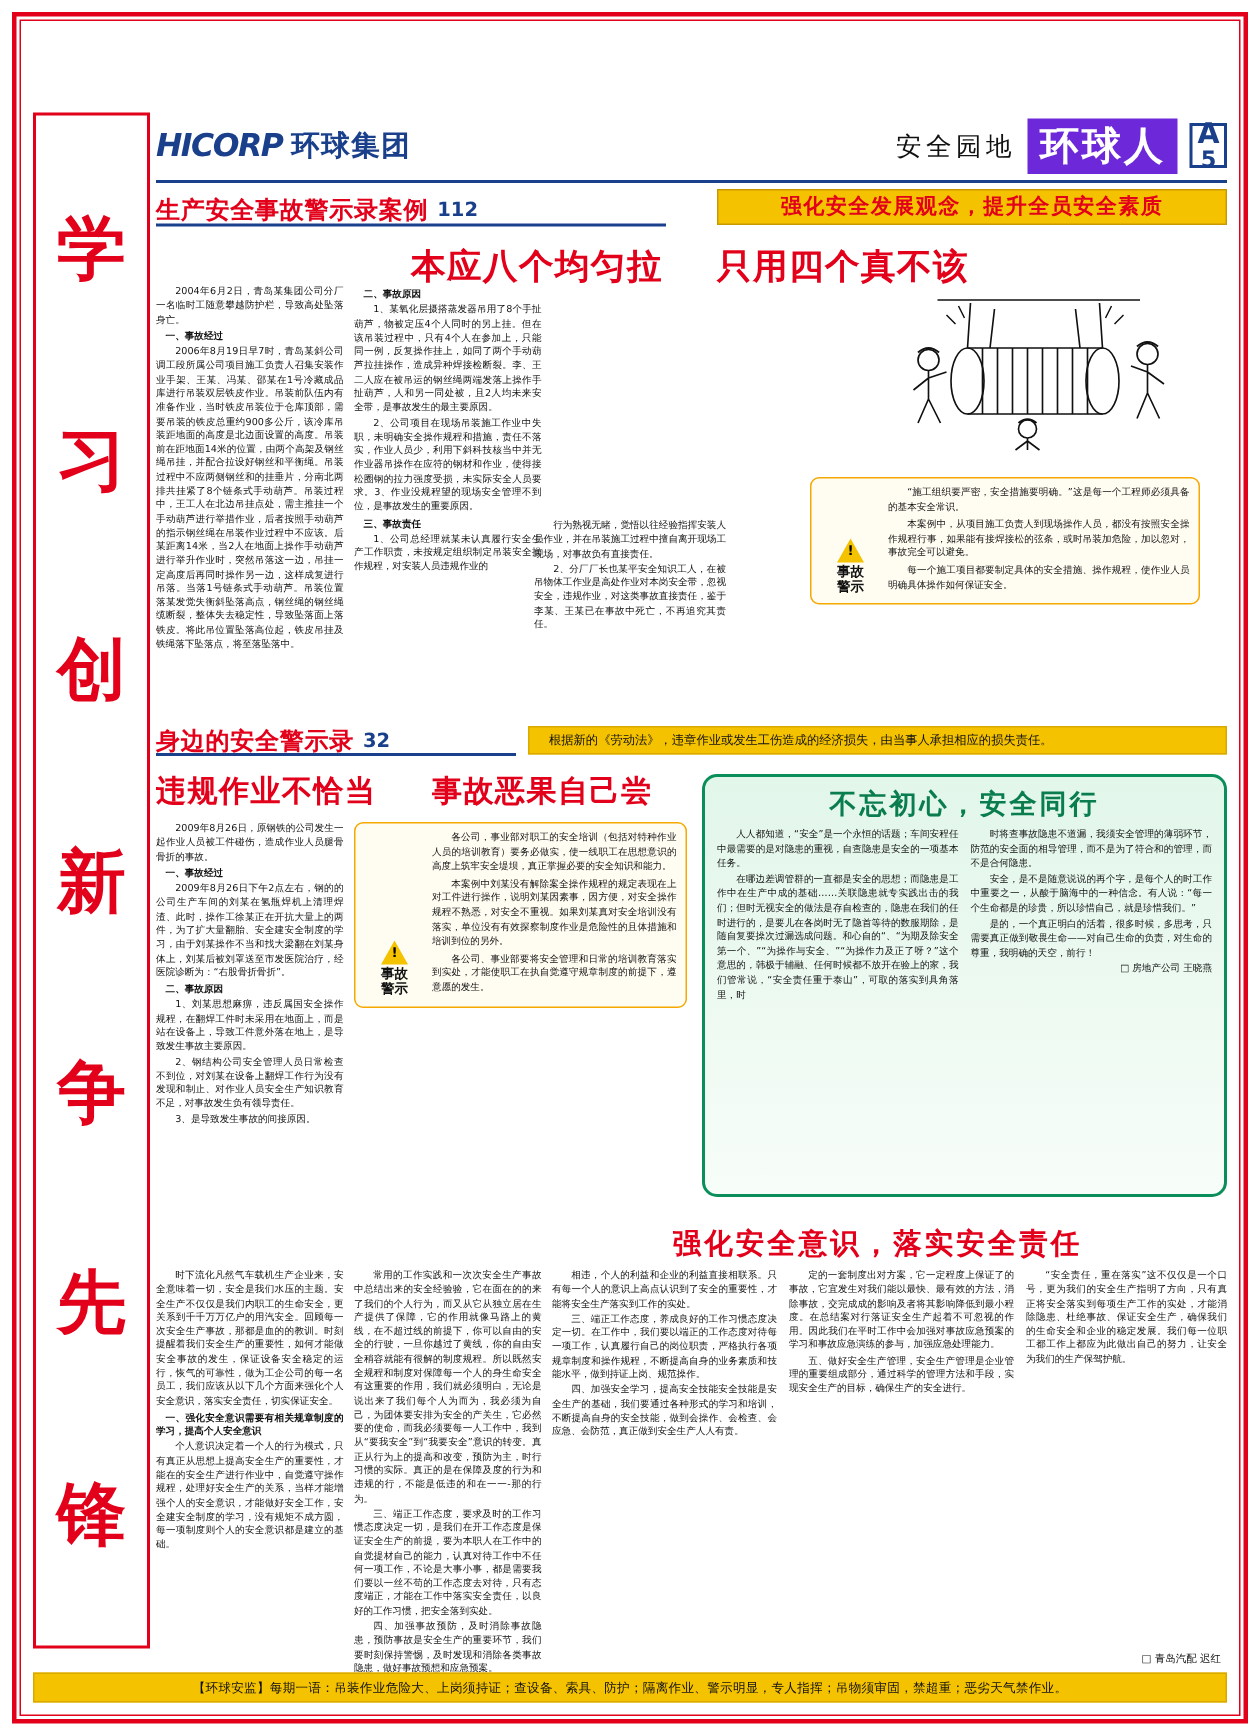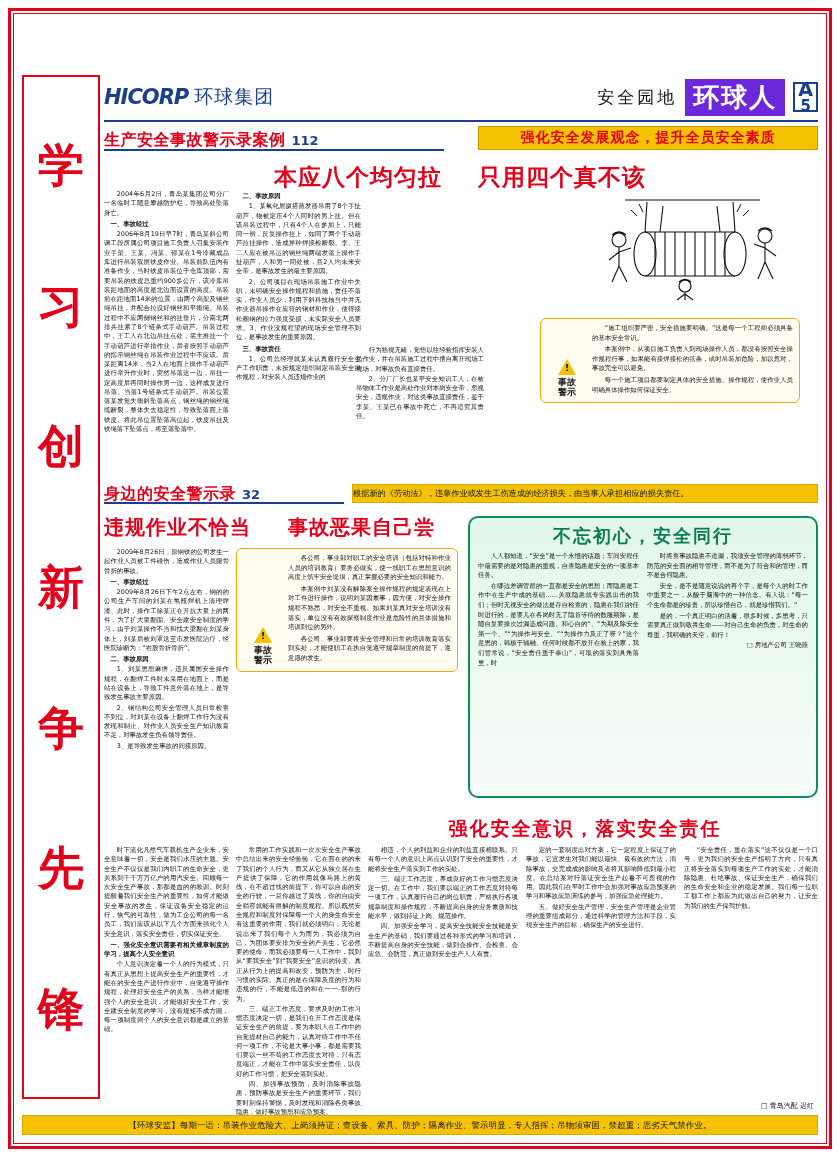--- a/index.html
+++ b/index.html
@@ -45,21 +45,21 @@
     display:flex; align-items:center; justify-content:space-between;
     border-bottom: 2px solid #1a3f8b;
     padding-bottom:4px;
   }
   .logo-wrap { display:flex; align-items:center; gap:6px; }
   .logo-mark {
     font-family:"DejaVu Sans","Liberation Sans",sans-serif;
     font-weight:bold; font-style:italic; font-size:21px; color:#1a3f8b;
     letter-spacing:-1px;
   }
-  .logo-cn { font-size:19px; font-weight:normal; color:#1a3f8b; letter-spacing:1px;}
+  .logo-cn { font-size:19px; font-weight:bold; color:#1a3f8b; letter-spacing:1px;}
   .mast-right { display:flex; align-items:center; gap:8px;}
   .mast-section { font-size:17px; color:#111; letter-spacing:3px; }
   .mast-title {
     background:#6d28d9; color:#fff; font-size:26px; font-weight:bold;
     padding:1px 8px; letter-spacing:2px;
     font-family:"DejaVu Serif","Liberation Serif",serif;
   }
   .mast-page {
     border:2px solid #1a3f8b; color:#1a3f8b; font-weight:bold;
     font-size:12px; padding:0 3px; display:flex; flex-direction:column;
@@ -132,21 +132,21 @@
     content:"!"; position:absolute; left:-2px; top:4px; width:4px;
     font-size:9px; color:#000; font-weight:bold;
   }
   .warn-label { font-size:9px; font-weight:bold; color:#111; text-align:center; line-height:1.15;}
   .warn-body { font-size:6.4px; line-height:1.5; color:#111; text-align:justify; }
   .warn-body p{margin:0 0 2px 0; text-indent:2em;}
 
   
   .lawbar {
     position:absolute; background:#f5c200; border:1px solid #d9a900;
-    display:flex; align-items:center; padding:0 0;
+    display:flex; align-items:center; padding:0 13px;
   }
   .lawbar span { font-size:8.2px; color:#111; }
 
   
   .headline2 {
     position:absolute; color:#e2001a; font-weight:bold; font-size:20px;
     font-family:"DejaVu Serif","Liberation Serif",serif; letter-spacing:1px;
   }
 
   

